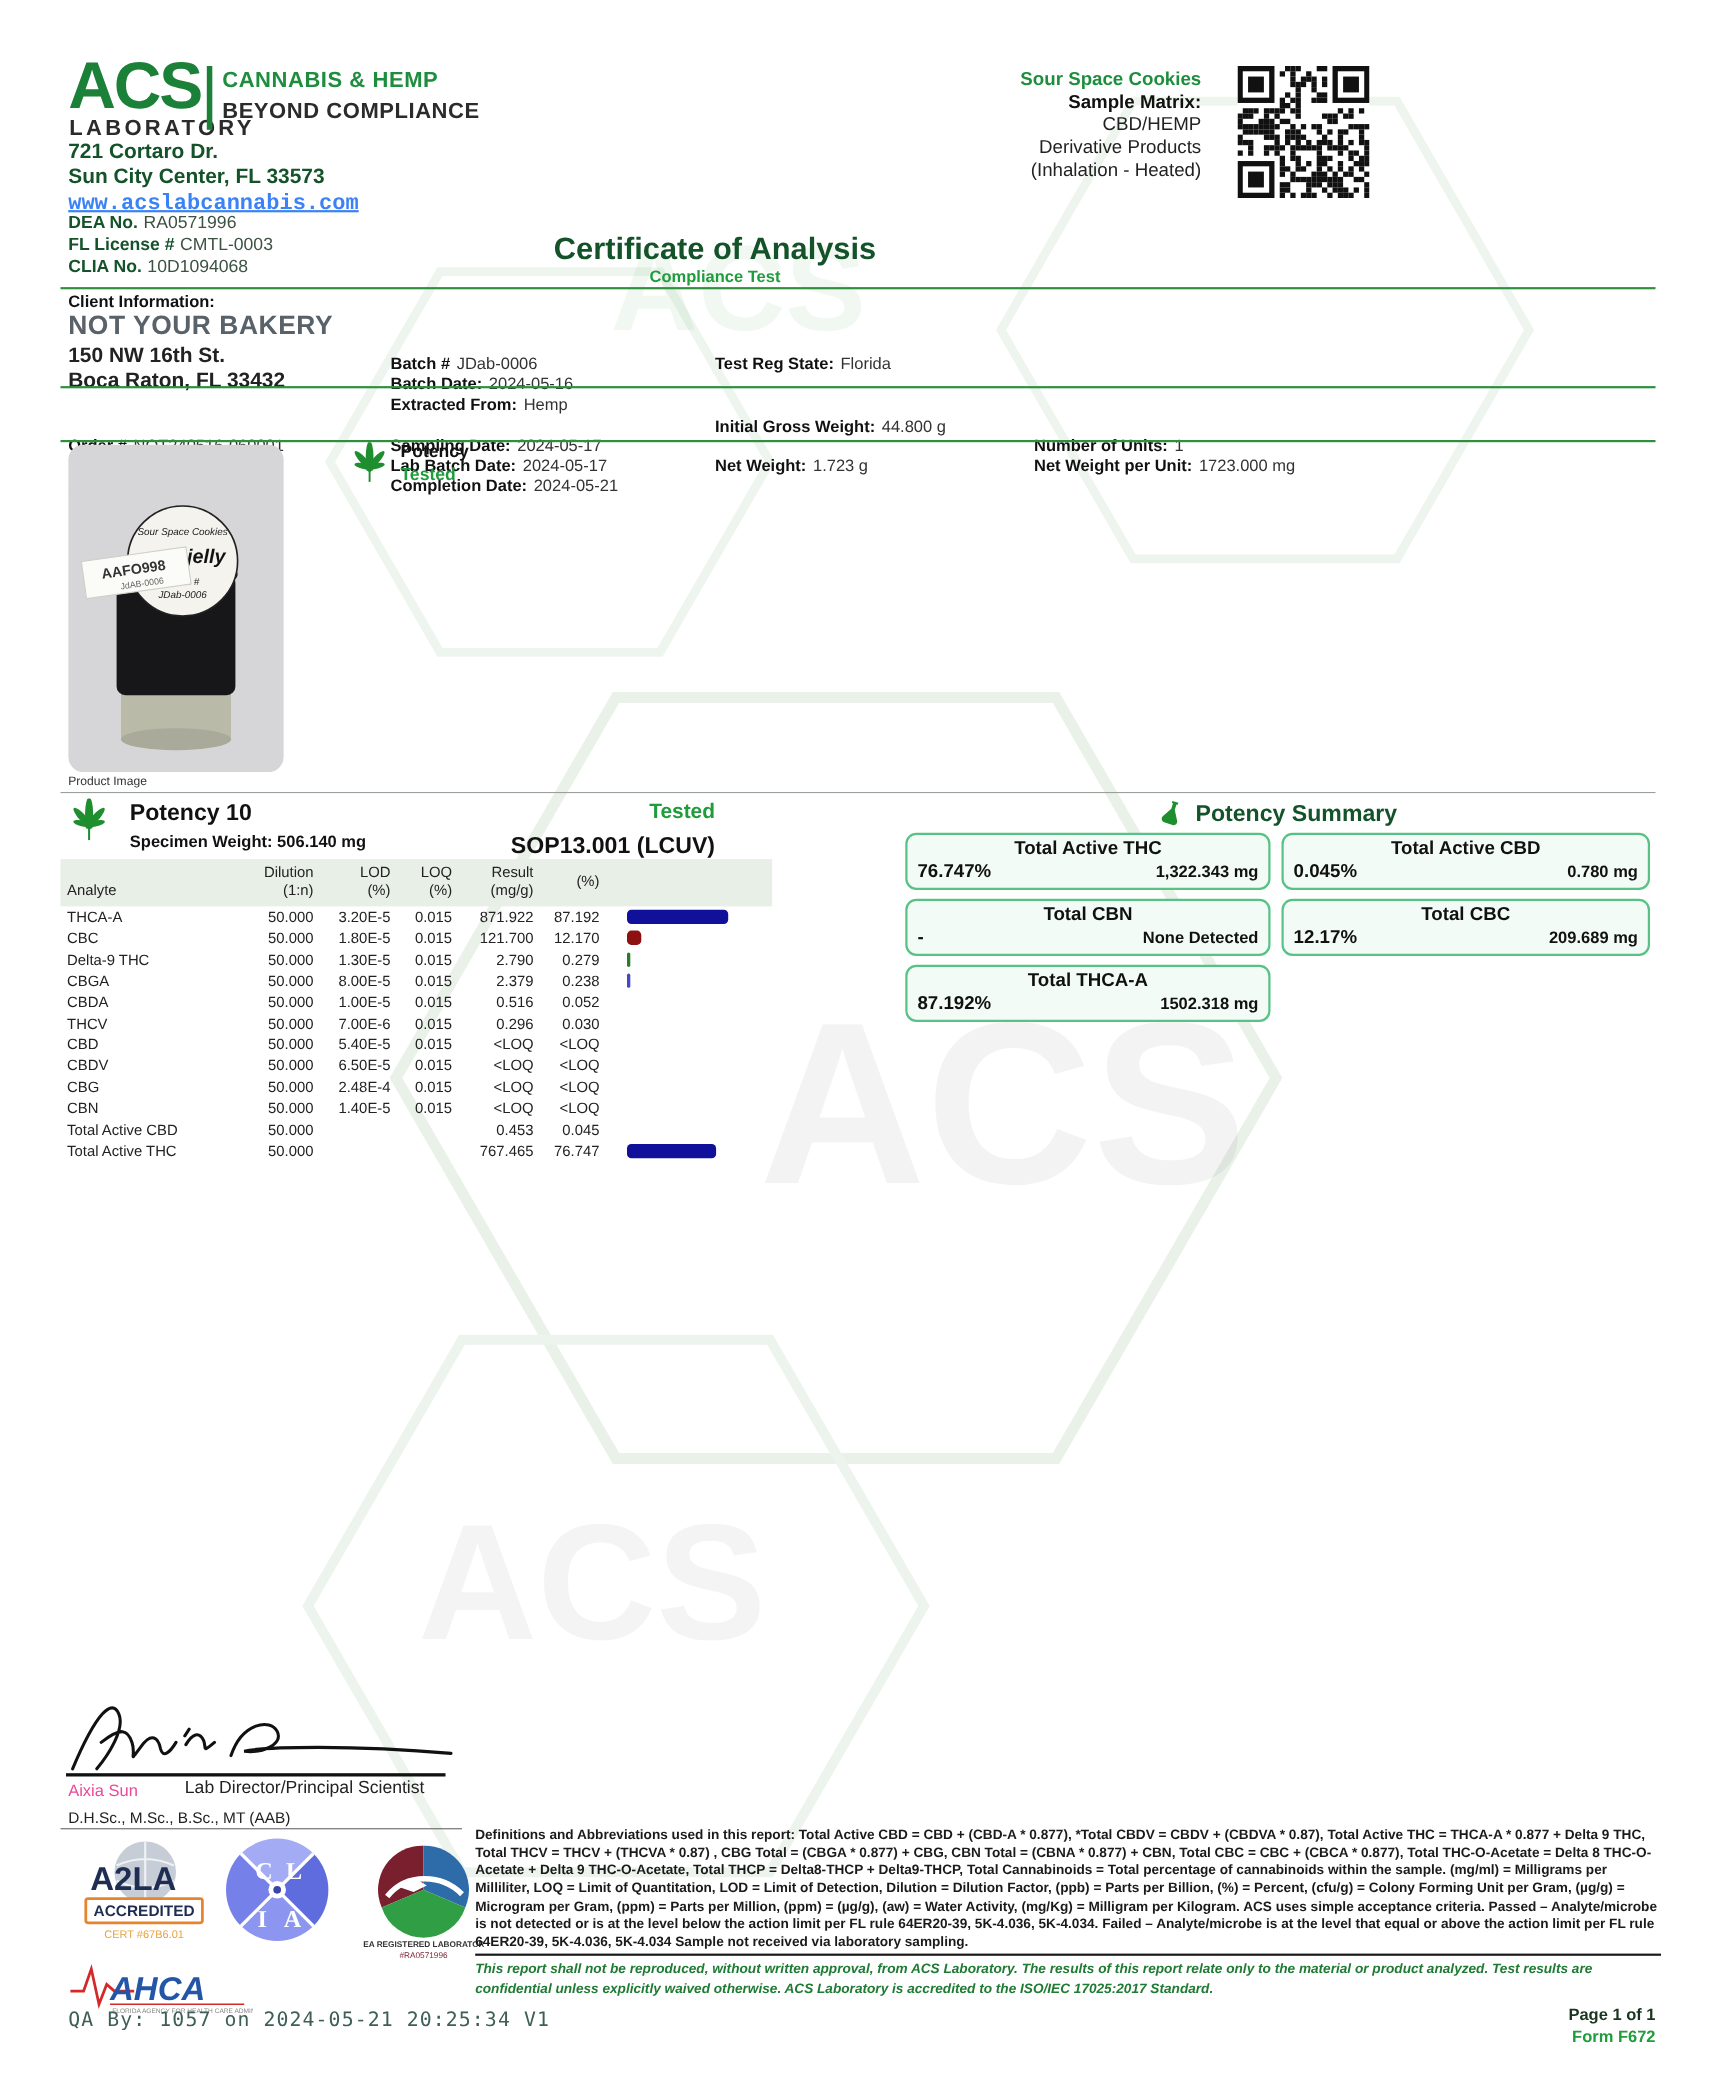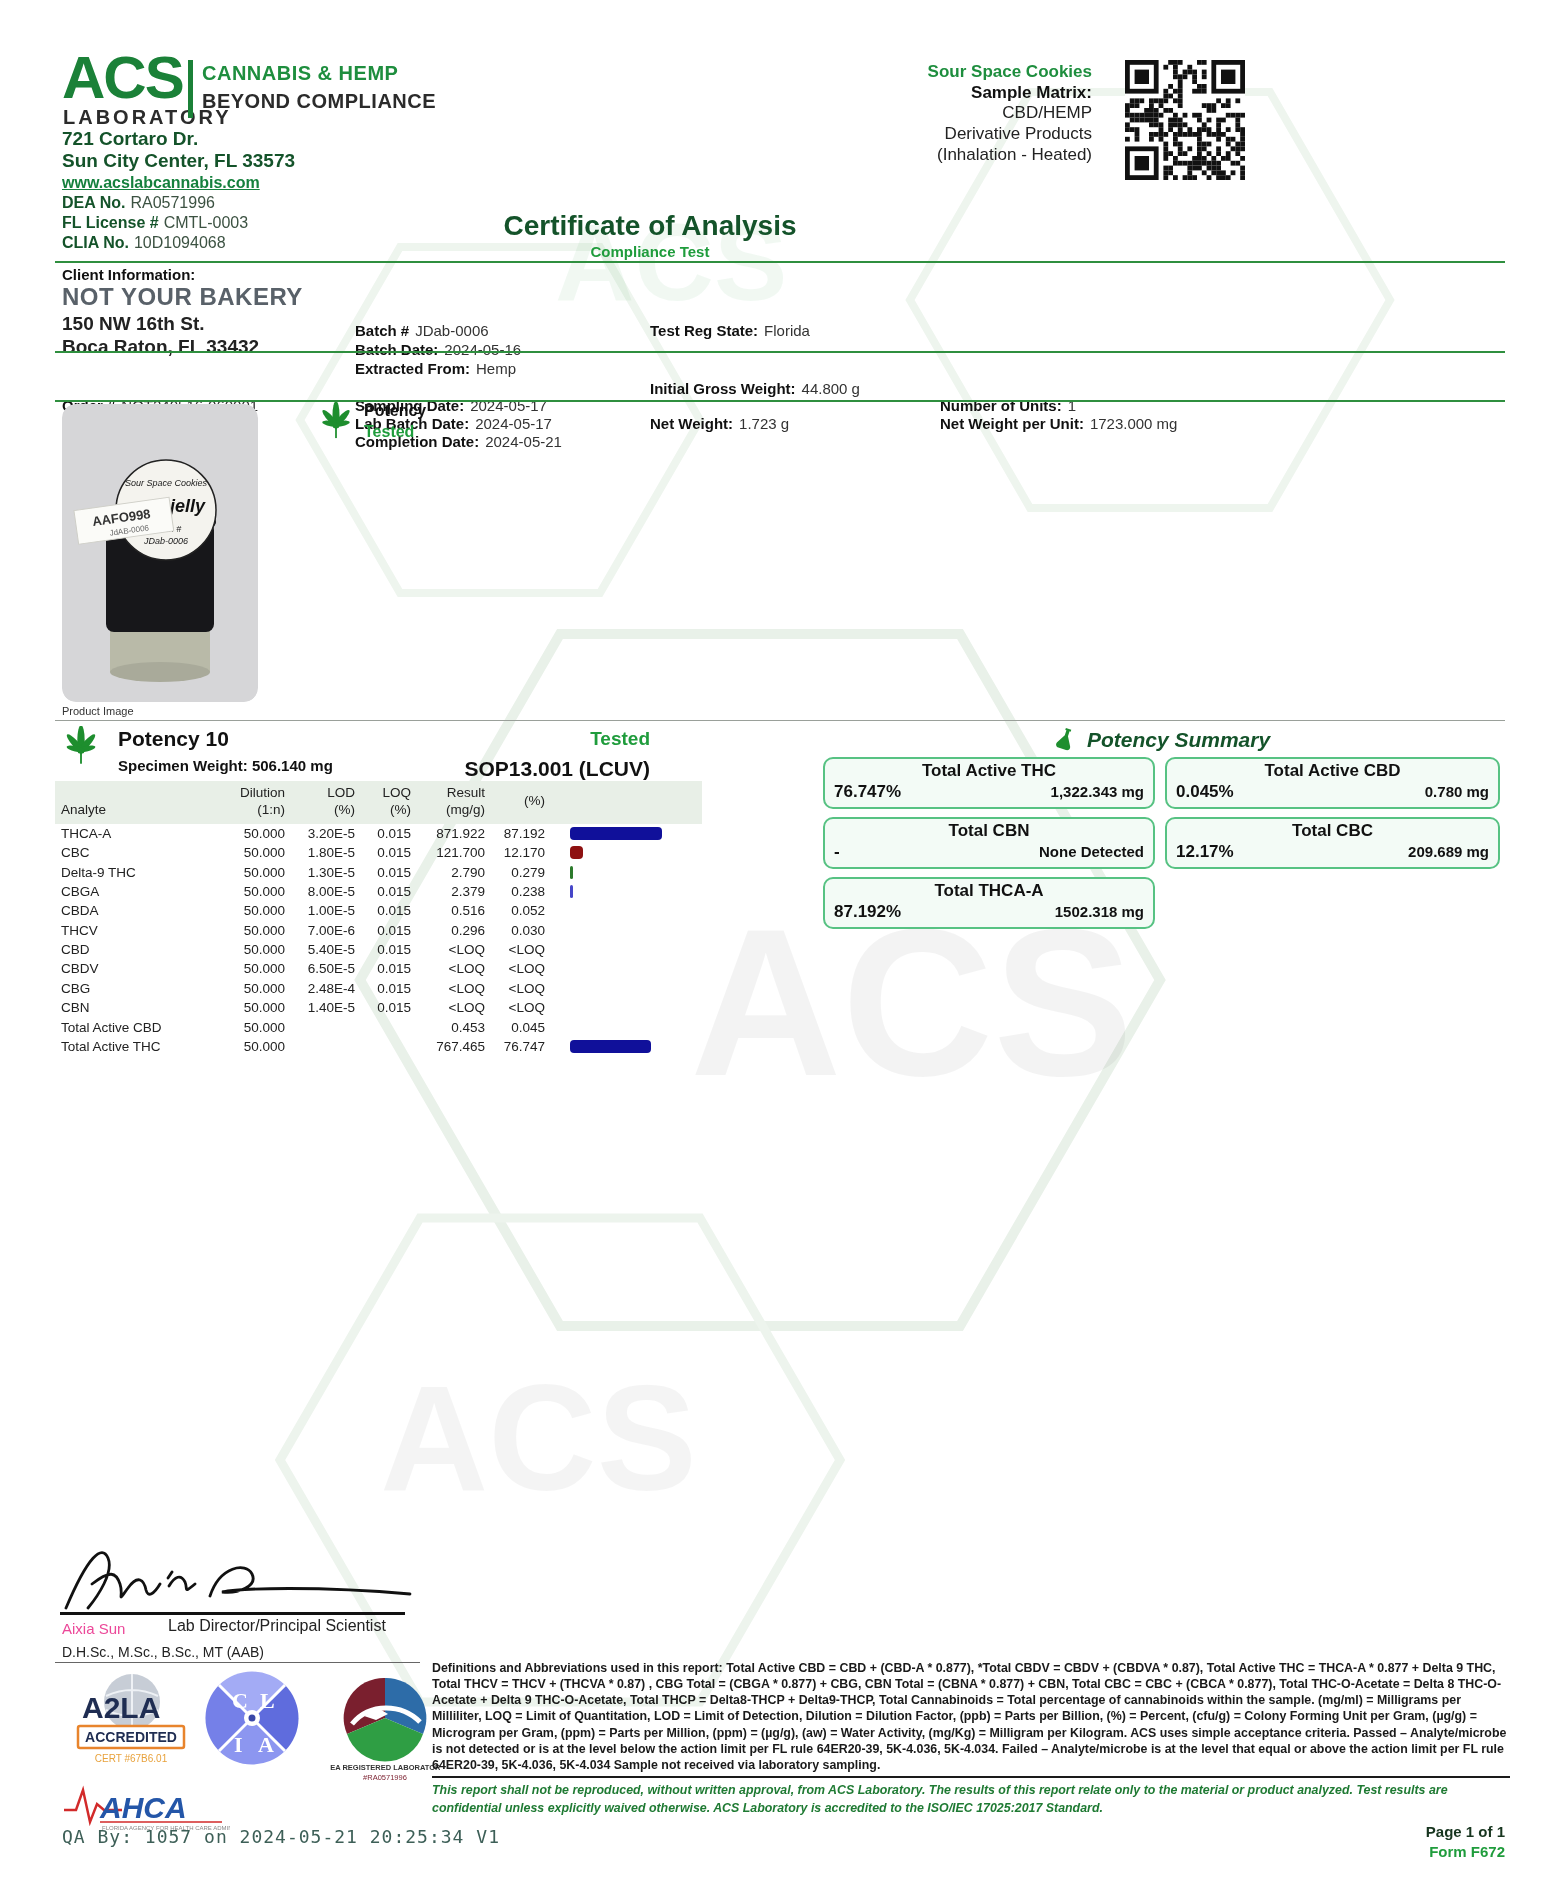--- a/index.html
+++ b/index.html
@@ -10,21 +10,21 @@
   
   .wm{position:absolute;left:0;top:0;z-index:0;pointer-events:none;}
   .content{position:absolute;left:0;top:0;width:100%;height:100%;z-index:1;}
   
   .acs-big{font-size:60px;font-weight:bold;color:#1b8138;letter-spacing:-2px;line-height:.85;}
   .acs-lab{font-size:20px;font-weight:bold;color:#2b2b2b;letter-spacing:3px;}
   .tagline1{font-size:20px;font-weight:bold;color:#1e8e3e;letter-spacing:.5px;}
   .tagline2{font-size:20px;font-weight:bold;color:#2b2b2b;letter-spacing:.5px;}
   .vbar{width:5px;background:#1b8138;}
   .addr{font-size:19px;font-weight:bold;color:#14532a;}
-  .website{font-size:16px;font-weight:bold;color:#15803d;text-decoration:underline;cursor:pointer;}
+  .website{font-size:20px;font-weight:bold;color:#3b82f6;text-decoration:underline;cursor:pointer;font-family:Liberation Mono, monospace;}
   .lvg{font-size:16px;}
   .lvg b{color:#14532a;margin-right:5px;}
   .lvg span{color:#3c5242;}
   .sample-blk{text-align:right;line-height:1.22;}
   .sample-name{font-size:17px;font-weight:bold;color:#1e8e3e;}
   .sample-matrix-label{font-size:17px;font-weight:bold;color:#111;}
   .sample-line{font-size:17px;color:#222;}
   .doc-title{font-size:28px;font-weight:bold;color:#14532a;text-align:center;}
   .doc-sub{font-size:15px;font-weight:bold;color:#1f9c3c;text-align:center;}
   .hr-green{position:absolute;left:55px;width:1450px;height:2px;background:#2f8f3f;}
@@ -561,21 +561,21 @@
             <div class="cell c-loq"></div>
             <div class="cell c-res">767.465</div>
             <div class="cell c-pct">76.747</div>
             <div class="cell c-bar">
               <div class="bar" style="width: 81.3518px; background: rgb(16, 16, 154);"></div>
             </div>
           </div>
         </div>
     </div>
 
-    <div class="abs sum-title" style="left:823px;top:727px;width:677px;font-style:italic;">
+    <div class="abs sum-title" style="left:823px;top:727px;width:677px;">
       <svg width="24" height="26" viewBox="0 0 100 110">
         <path d="M38,6 h24 v8 h-5 v22 l22,38 c5,9 -2,20 -12,20 h-34 c-10,0 -17,-11 -12,-20 l22,-38 v-22 h-5 z" fill="#1e8e2e" transform="rotate(18 50 55)"></path>
       </svg>
       <span>Potency Summary</span>
     </div>
     <div class="abs sum-grid" style="left:823px;top:757px;width:677px;">
         <div class="sbox">
           <div class="sbox-title">Total Active THC</div>
           <div class="sbox-row">
             <span class="sbox-pct">76.747%</span>

